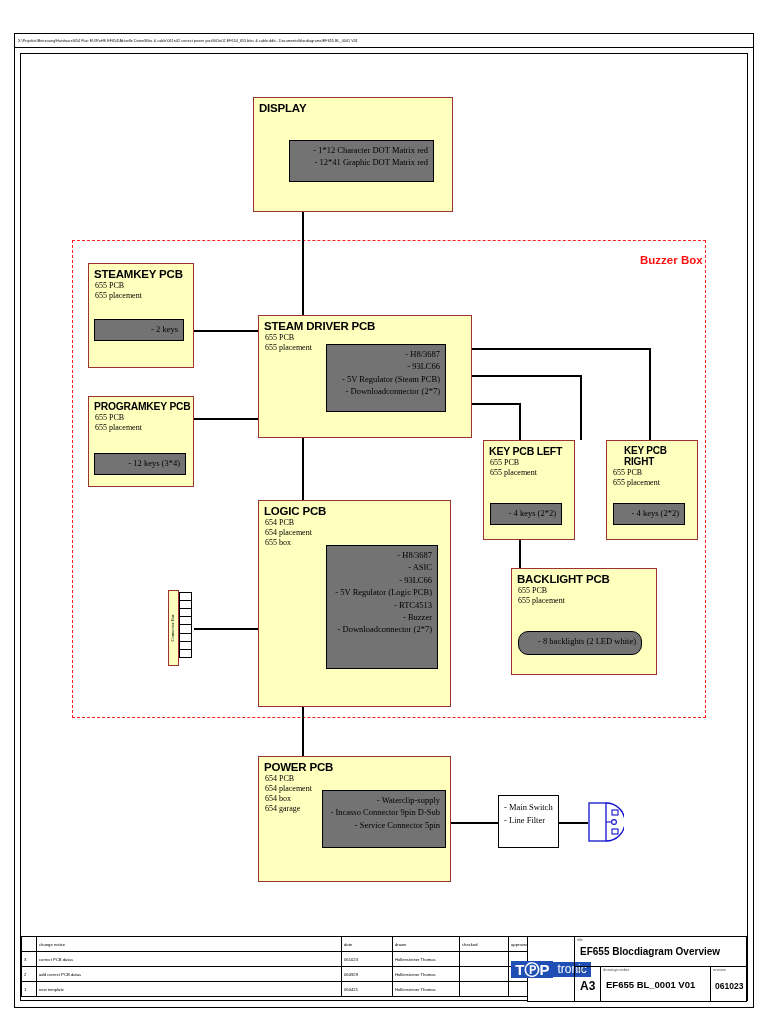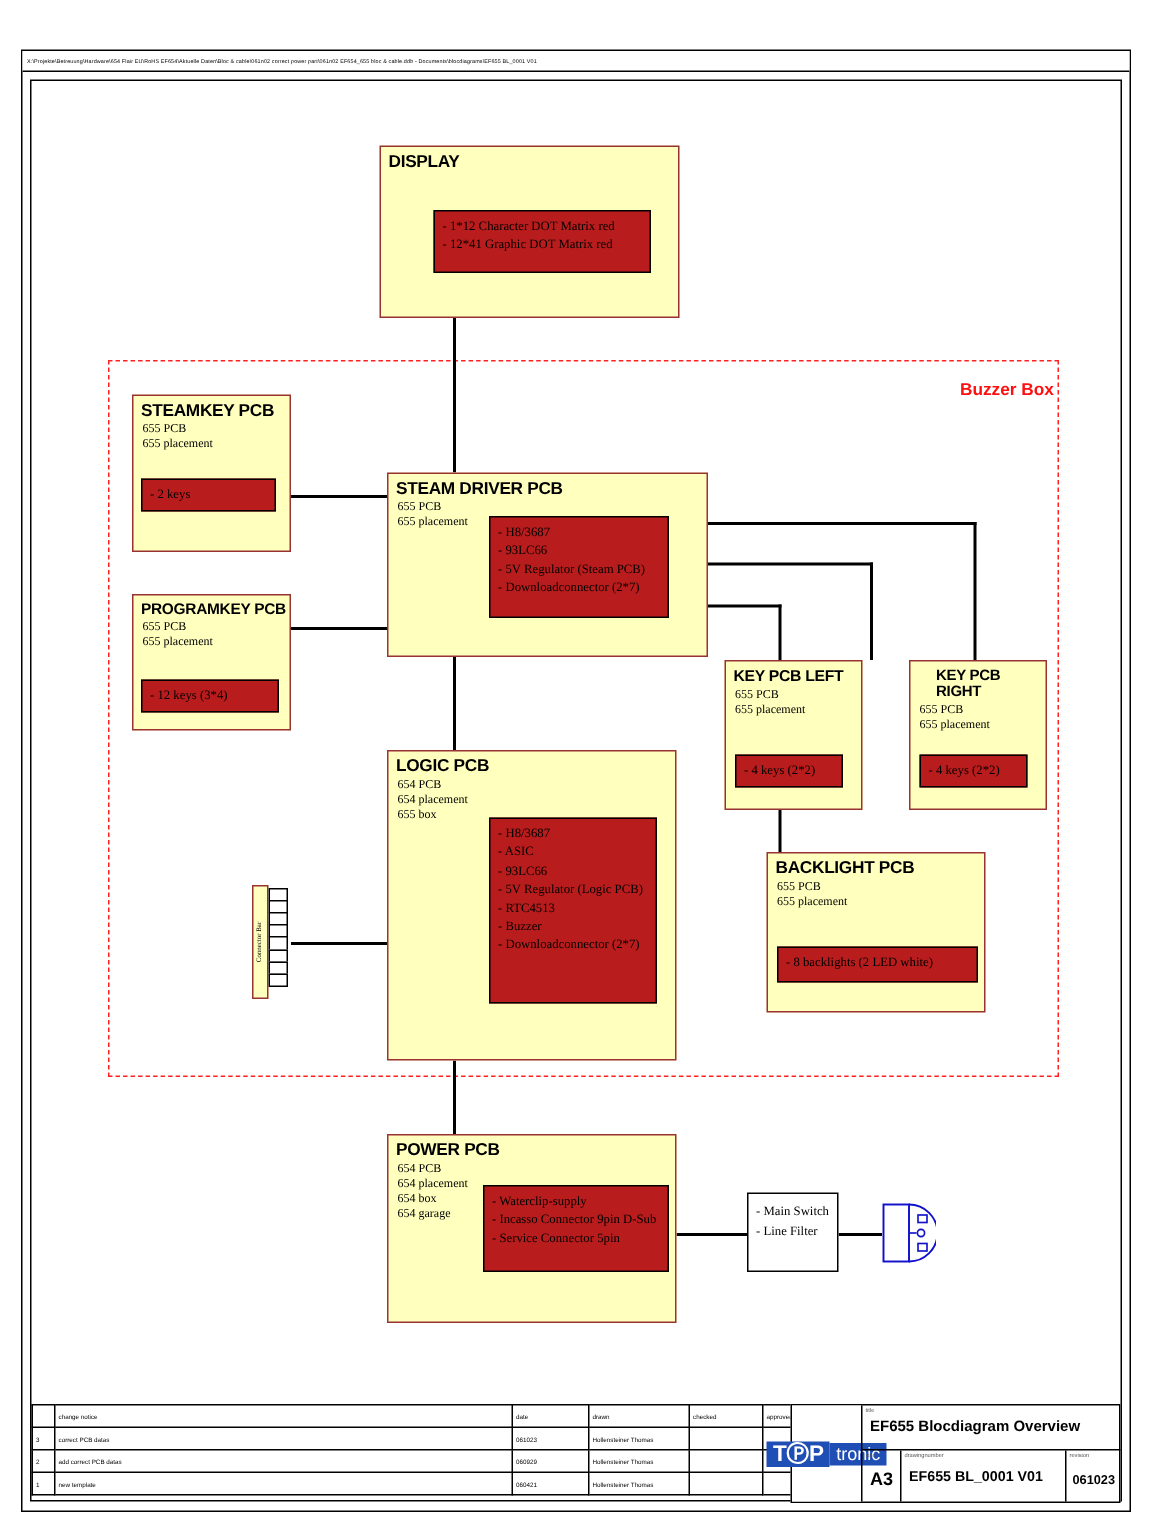--- a/index.html
+++ b/index.html
@@ -12,22 +12,22 @@
   .pathbar{position:absolute;left:15px;top:34px;width:738px;height:14px;background:#fff;border-bottom:1px solid #000;box-sizing:border-box;
            font-size:3.6px;line-height:14px;padding-left:3px;color:#000;white-space:nowrap;overflow:hidden;font-family:"Liberation Sans",sans-serif;letter-spacing:.1px;}
   .frame-inner{position:absolute;left:20px;top:53px;width:728px;height:948px;border:1px solid #000;box-sizing:border-box;}
 
   
   .blk{position:absolute;background:#ffffbe;border:1.4px solid #993333;box-sizing:border-box;}
   .blk .hd{font-weight:bold;font-size:11.5px;color:#000;letter-spacing:-0.2px;margin:4px 0 1px 5px;font-family:"Liberation Sans",sans-serif;}
   .blk .sub{font-family:"Liberation Serif",serif;font-size:8px;line-height:10px;color:#000;margin-left:6px;}
 
   
-  .spec{position:absolute;background:#b91c1c;border:1px solid #000;box-sizing:border-box;
-        font-family:"Liberation Serif",serif;font-size:8.5px;line-height:12.4px;color:#000;padding:3px 5px;}
+  .spec{position:absolute;background:#737373;border:1px solid #000;box-sizing:border-box;
+        font-family:"Liberation Serif",serif;font-size:8.5px;line-height:12.4px;color:#000;padding:3px 5px;text-align:right;}
   .spec div{white-space:nowrap;}
 
   
   .ln{position:absolute;background:#000;}
   .lnh{height:2.4px;}
   .lnv{width:2.4px;}
 
   
   .logicbox{position:absolute;border:1.3px dashed #ff2020;box-sizing:border-box;}
   .logicbox-label{position:absolute;color:#ff1010;font-weight:bold;font-size:11.5px;font-family:"Liberation Sans",sans-serif;}
@@ -188,21 +188,21 @@
       <i></i>
       <i></i>
       <i></i>
     </div>
   </div>
 
   <div class="blk" style="left:511px;top:568px;width:146px;height:107px;">
     <div class="hd">BACKLIGHT PCB</div>
     <div class="sub">655 PCB</div>
     <div class="sub">655 placement</div>
-    <div class="spec" style="left:6px;top:62px;width:134px;height:24px;">
+    <div class="spec" style="left:6px;top:62px;width:124px;height:24px;border-radius:10px;">
       <div>- 8 backlights (2 LED white)</div>
     </div>
   </div>
 
   <div class="blk" style="left:258px;top:756px;width:193px;height:126px;">
     <div class="hd">POWER PCB</div>
     <div class="sub">654 PCB</div>
     <div class="sub">654 placement</div>
     <div class="sub">654 box</div>
     <div class="sub">654 garage</div>

